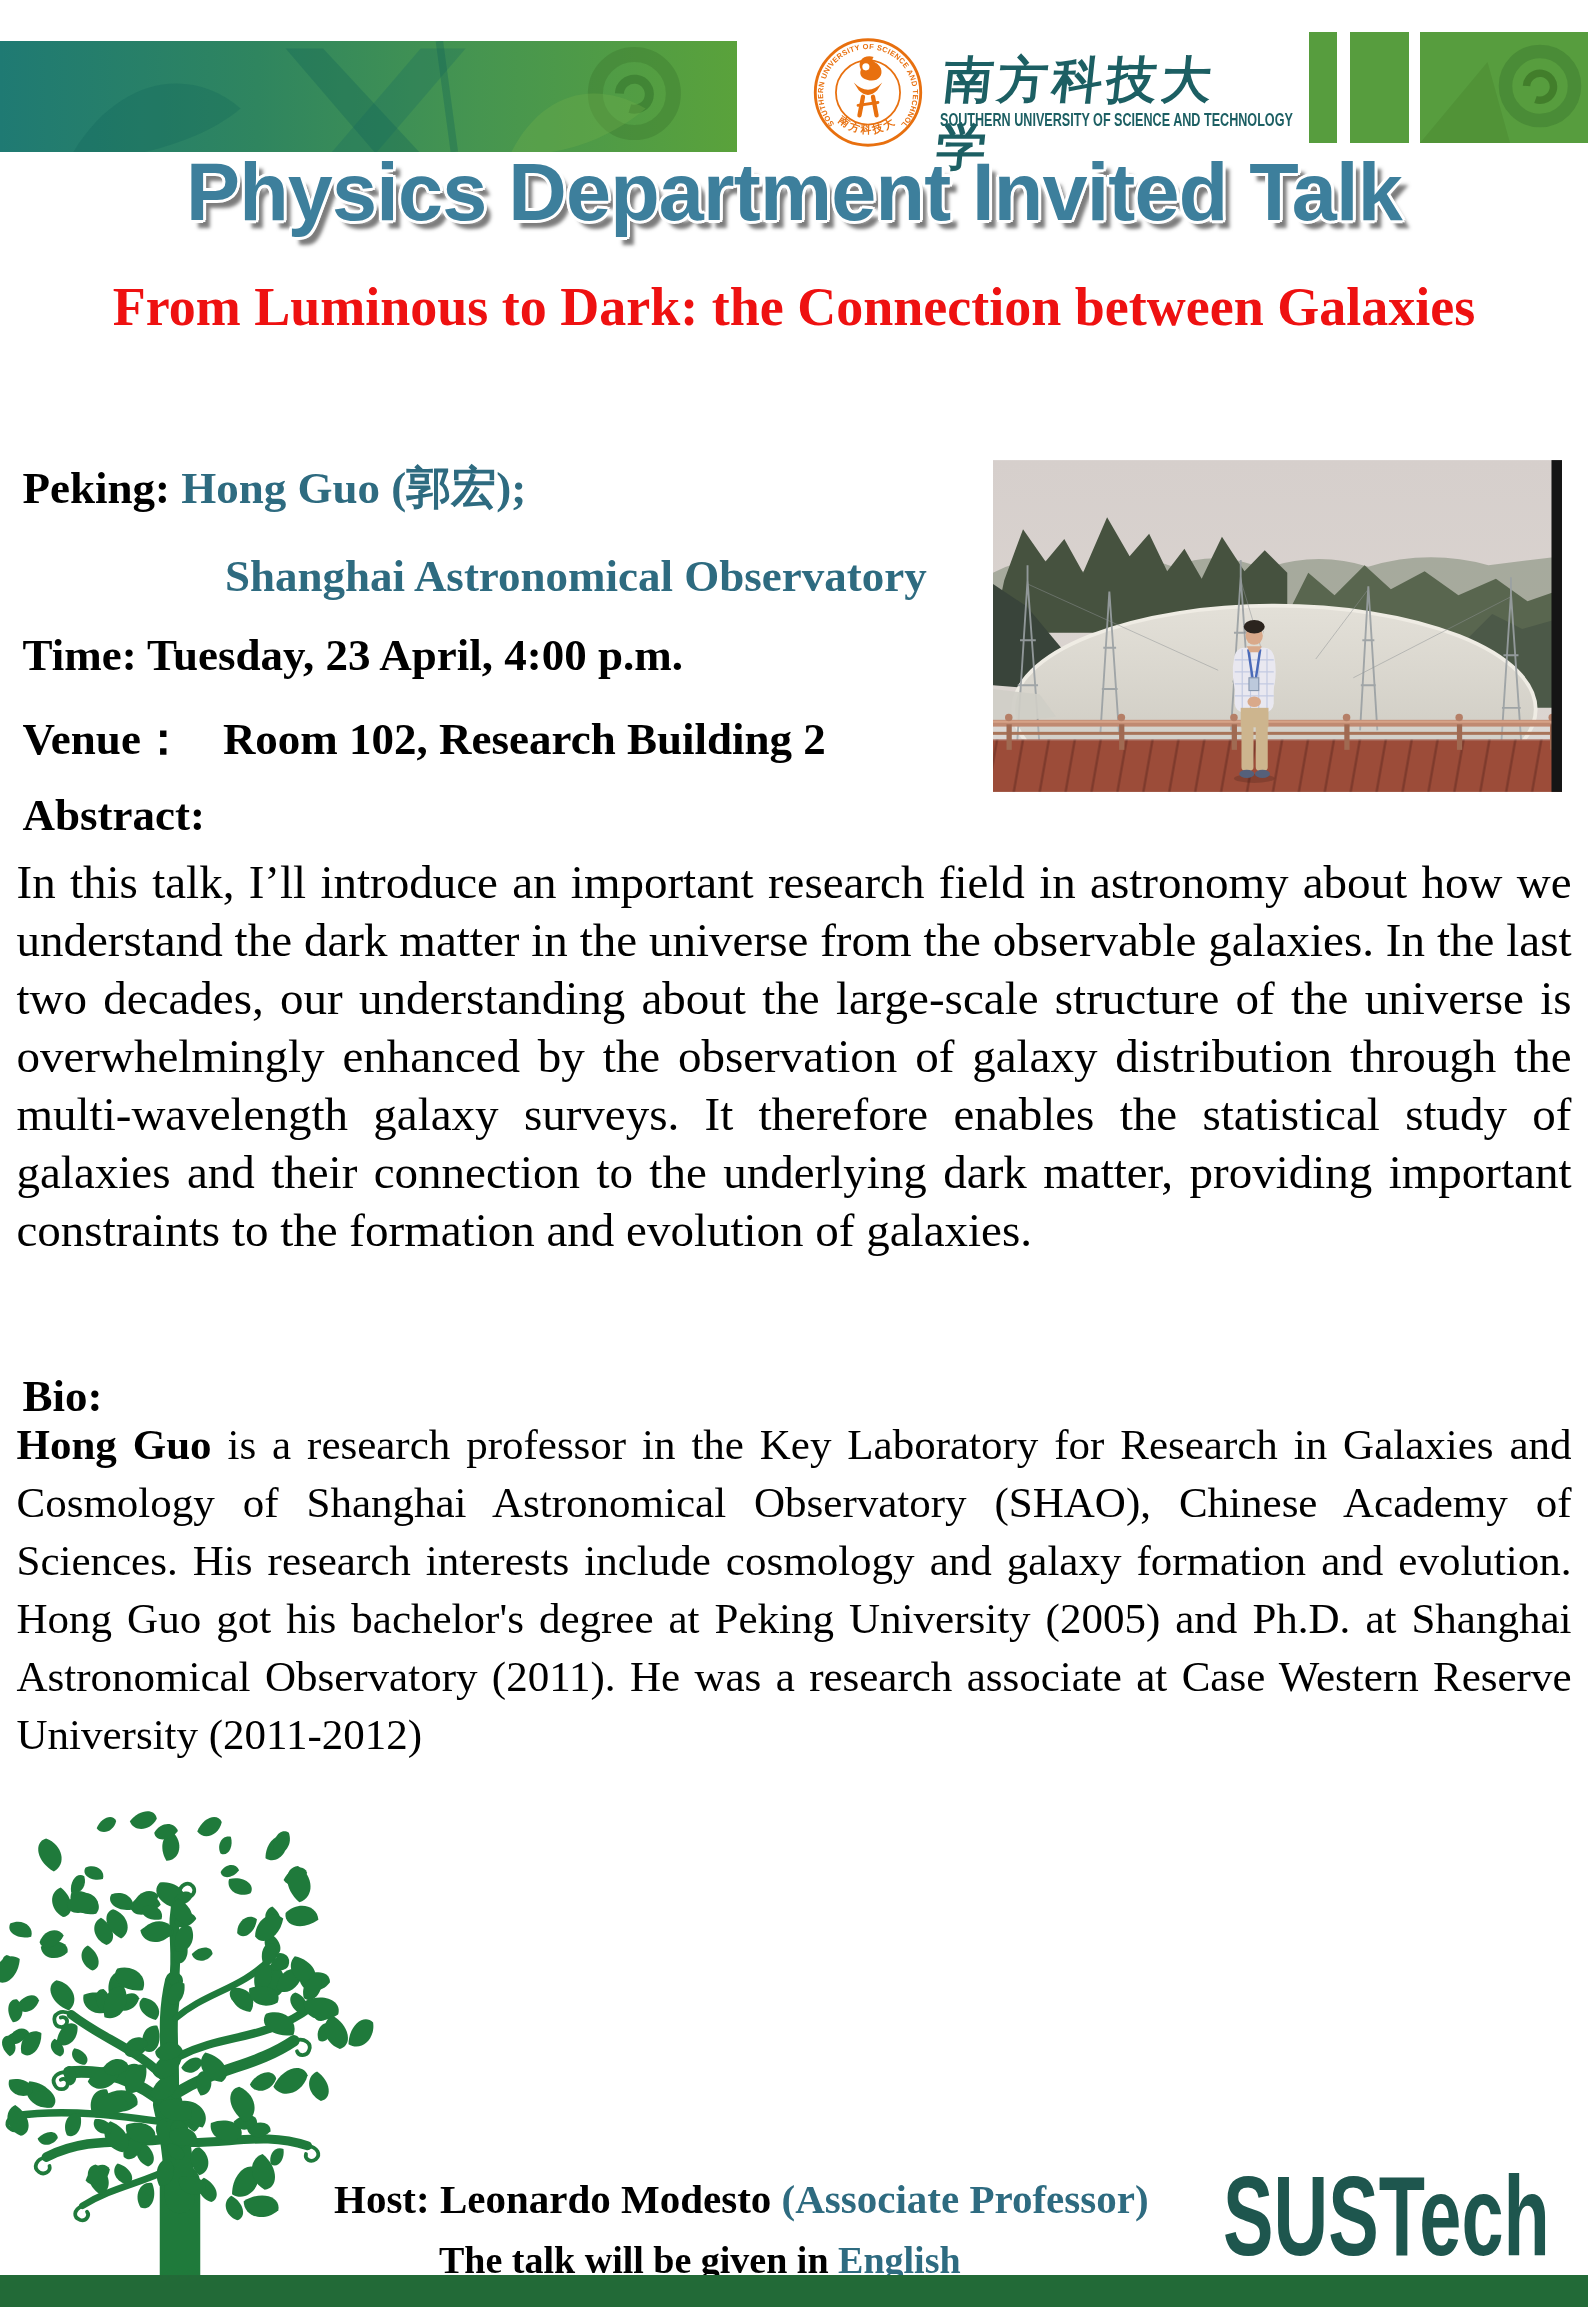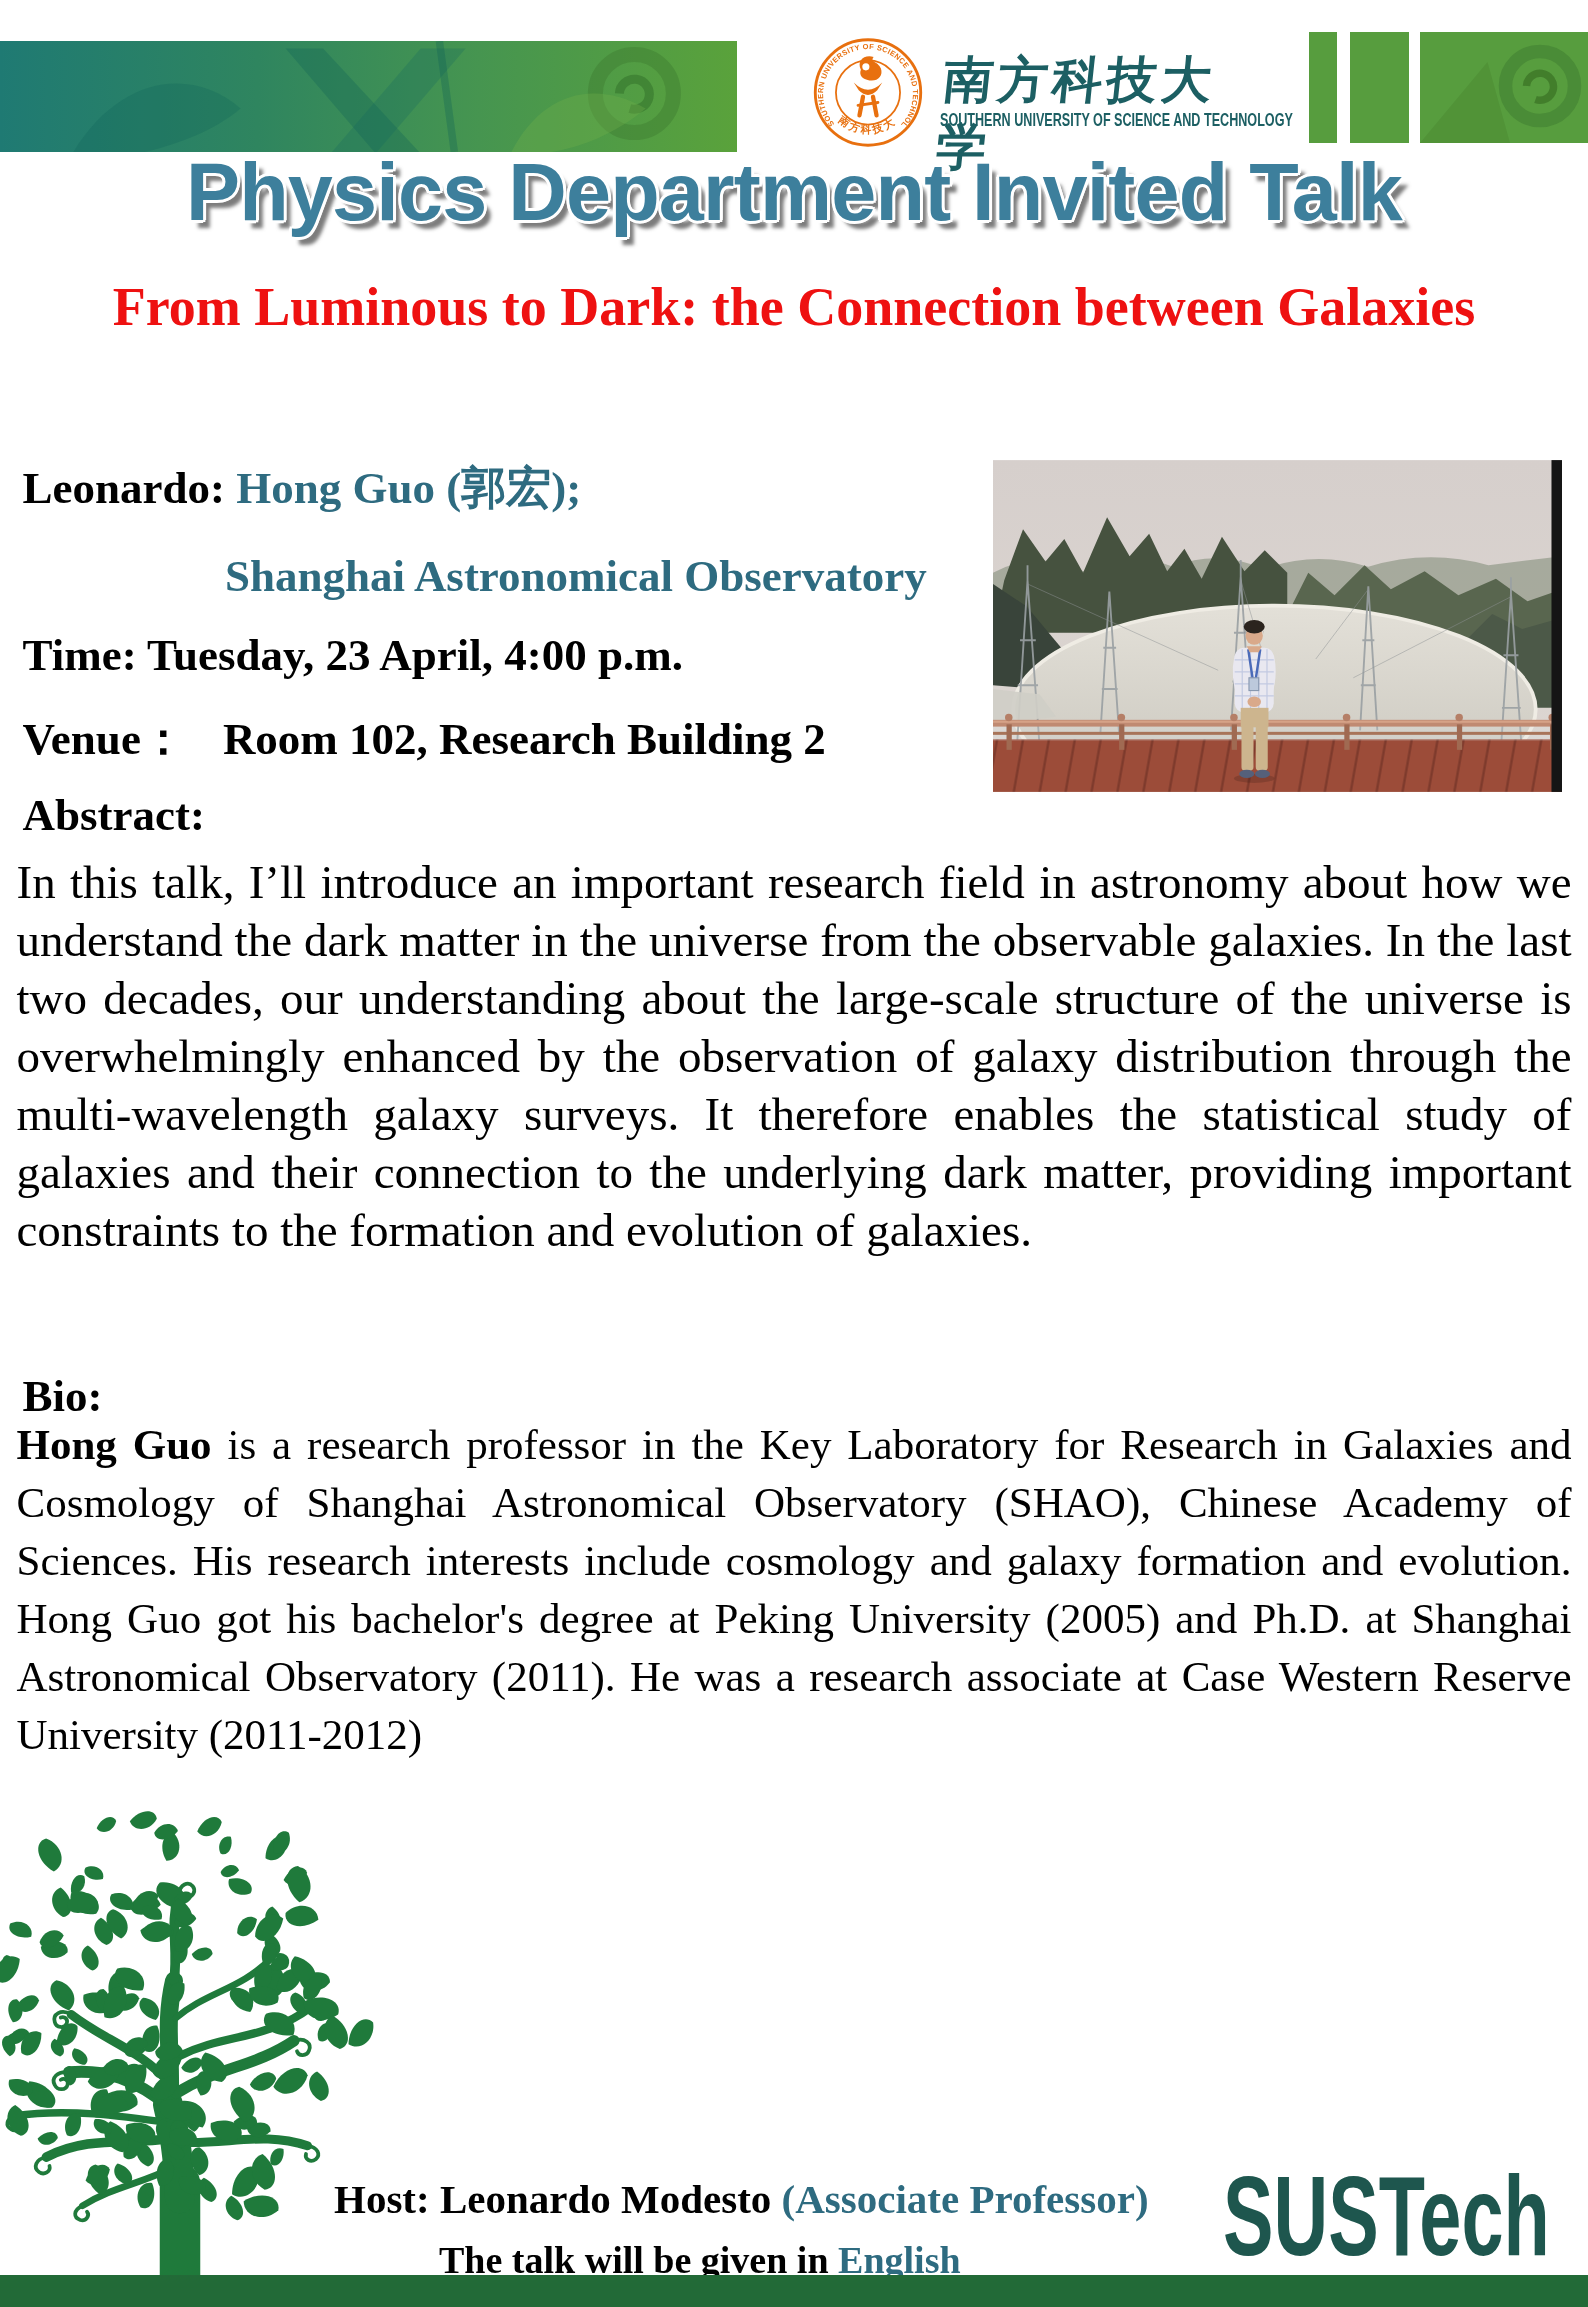--- a/index.html
+++ b/index.html
@@ -113,21 +113,21 @@
   </svg>
   <div class="abs cn-name">南方科技大学</div>
   <div class="abs en-name">SOUTHERN UNIVERSITY OF SCIENCE AND TECHNOLOGY</div>
 
   <div class="abs main-title">Physics Department Invited Talk</div>
   <div class="abs talk-title">
     <div>From Luminous to Dark: the Connection between Galaxies</div>
   </div>
 
   <div class="abs detail row-speaker">
-    <span>Leonardo: </span><span class="teal">Hong Guo (郭宏);</span>
+    <span>Peking: </span><span class="teal">Hong Guo (郭宏);</span>
   </div>
   <div class="abs detail row-affil teal">Shanghai Astronomical Observatory</div>
   <div class="abs detail row-time">
     <span>Time: </span><span>Tuesday, 23 April, 4:00 p.m.</span>
   </div>
   <div class="abs detail row-venue">
     <span>Venue：</span><span class="venue-val">Room 102, Research Building 2</span>
   </div>
 
   <svg class="abs photo" viewBox="0 0 758 442">

